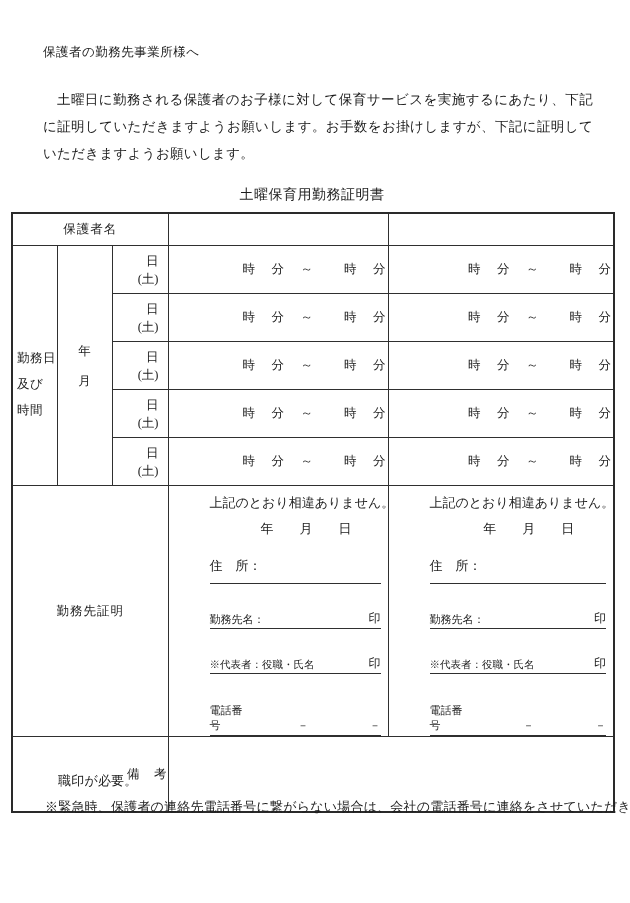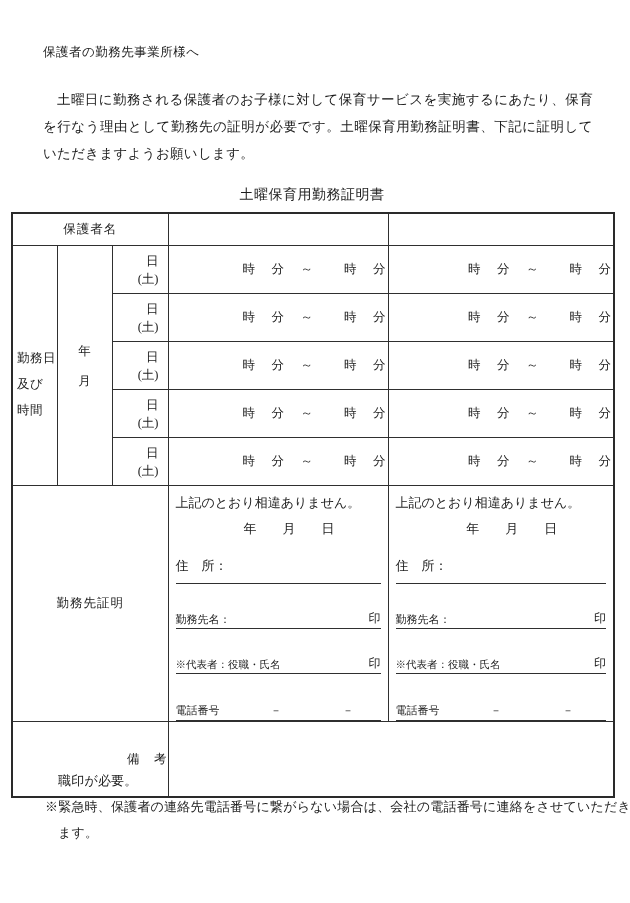--- a/index.html
+++ b/index.html
@@ -31,21 +31,21 @@
   tr.daterow td{height:47px;}
   .c-work{text-align:left;vertical-align:middle;}
   .c-work div{padding-left:4px;line-height:26px;letter-spacing:.5px;margin-top:36px;}
   .c-ym{text-align:center;vertical-align:middle;}
   .c-ym div{line-height:30px;}
   .c-day{text-align:right;vertical-align:middle;}
   .c-day div{padding-right:9px;line-height:18px;}
   .c-time{text-align:right;white-space:pre;letter-spacing:2px;}
   .c-cert-label{height:210px;text-align:center;letter-spacing:1px;}
   .c-cert{vertical-align:top;}
-  .cert-inner{padding:6px 7px 0 7px;}
+  .cert-inner{padding:6px 7px 0 7px;margin-left:34px;}
   .cert-statement{font-size:13px;margin-top:2px;white-space:pre;}
   .cert-date{font-size:13px;margin-top:8px;text-align:center;padding-left:22px;white-space:pre;}
   .u-line{border-bottom:1px solid #2f2f2f;}
   .cert-address{margin-top:19px;font-size:13px;padding-bottom:8px;white-space:pre;}
   .cert-company{margin-top:26px;font-size:11px;display:flex;justify-content:space-between;align-items:flex-end;padding-bottom:1px;}
   .cert-rep{margin-top:26px;font-size:10.5px;display:flex;justify-content:space-between;align-items:flex-end;padding-bottom:1px;}
   .seal{font-size:12px;}
   .cert-phone{margin-top:29px;font-size:11px;display:flex;align-items:flex-end;padding-bottom:2px;gap:10px;}
   .dash1{margin-left:41px;}
   .dash2{margin-left:51px;}
@@ -57,21 +57,21 @@
   .fn-line{white-space:pre;}
   .fn-cont{padding-left:13px;}
 </style>
 </head>
 <body>
 
 <div class="page">
 
   <div class="salutation">保護者の勤務先事業所様へ</div>
 
-  <div class="intro">　土曜日に勤務される保護者のお子様に対して保育サービスを実施するにあたり、保育を行なう理由として勤務先の証明が必要です。土曜保育用勤務証明書、下記に証明していただきますようお願いします。</div>
+  <div class="intro">　土曜日に勤務される保護者のお子様に対して保育サービスを実施するにあたり、下記に証明していただきますようお願いします。お手数をお掛けしますが、下記に証明していただきますようお願いします。</div>
 
   <div class="doc-title">土曜保育用勤務証明書</div>
 
   <table class="form">
     <colgroup>
       <col style="width:45px">
         <col style="width:55px">
         <col style="width:56px">
       <col style="width:220px">
         <col style="width:226px">
@@ -185,16 +185,15 @@
       <tr>
         <td colspan="3" class="c-remarks-label">備　考</td>
         <td colspan="2"></td>
       </tr>
     </tbody>
   </table>
 
   <div class="footnotes">
     <div class="fn-line fn-cont">職印が必要。</div>
     <div class="fn-line">※緊急時、保護者の連絡先電話番号に繋がらない場合は、会社の電話番号に連絡をさせていただき</div>
-    <div class="fn-line fn-cont">ます。</div>
   </div>
 
 </div>
 
 </body></html>

